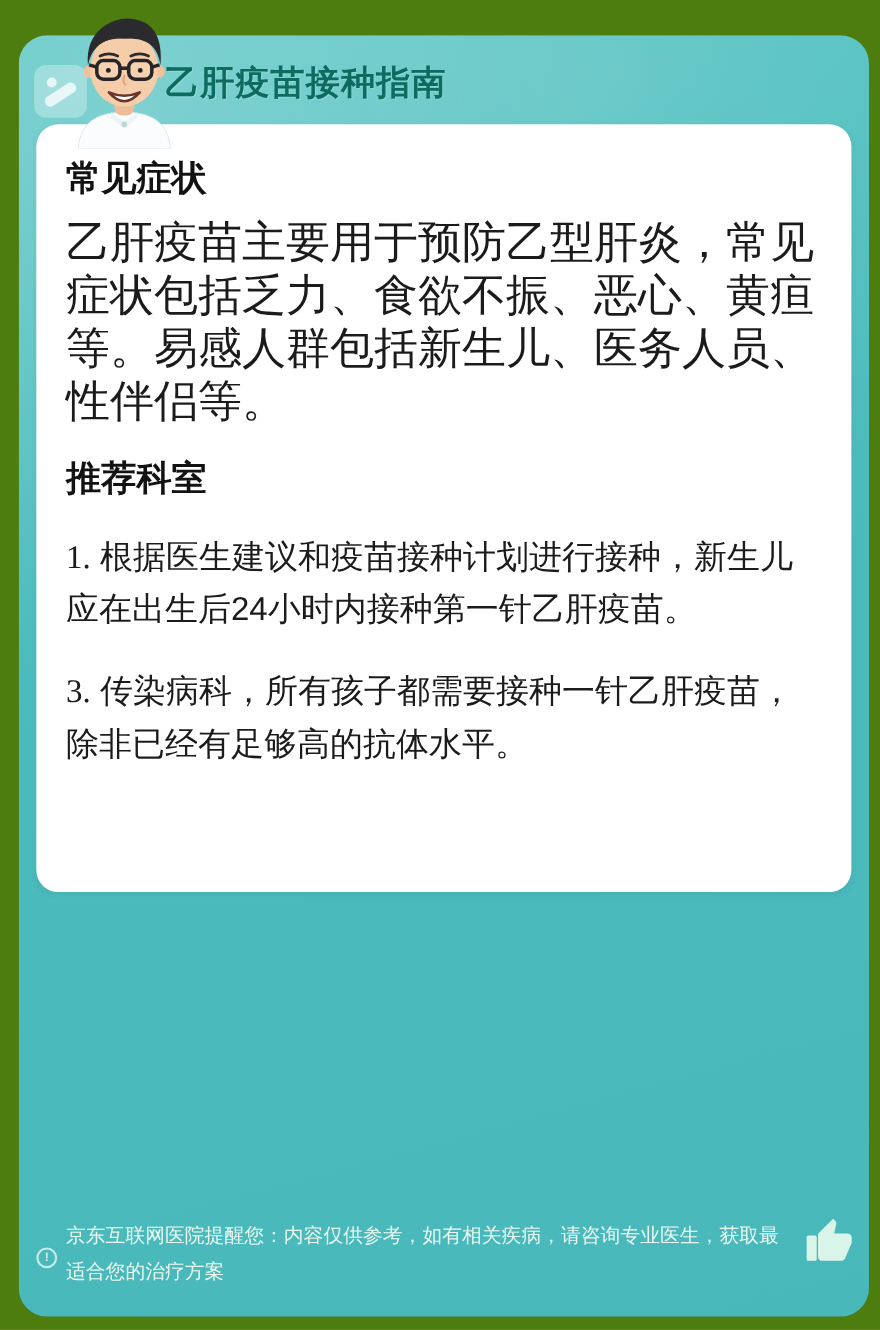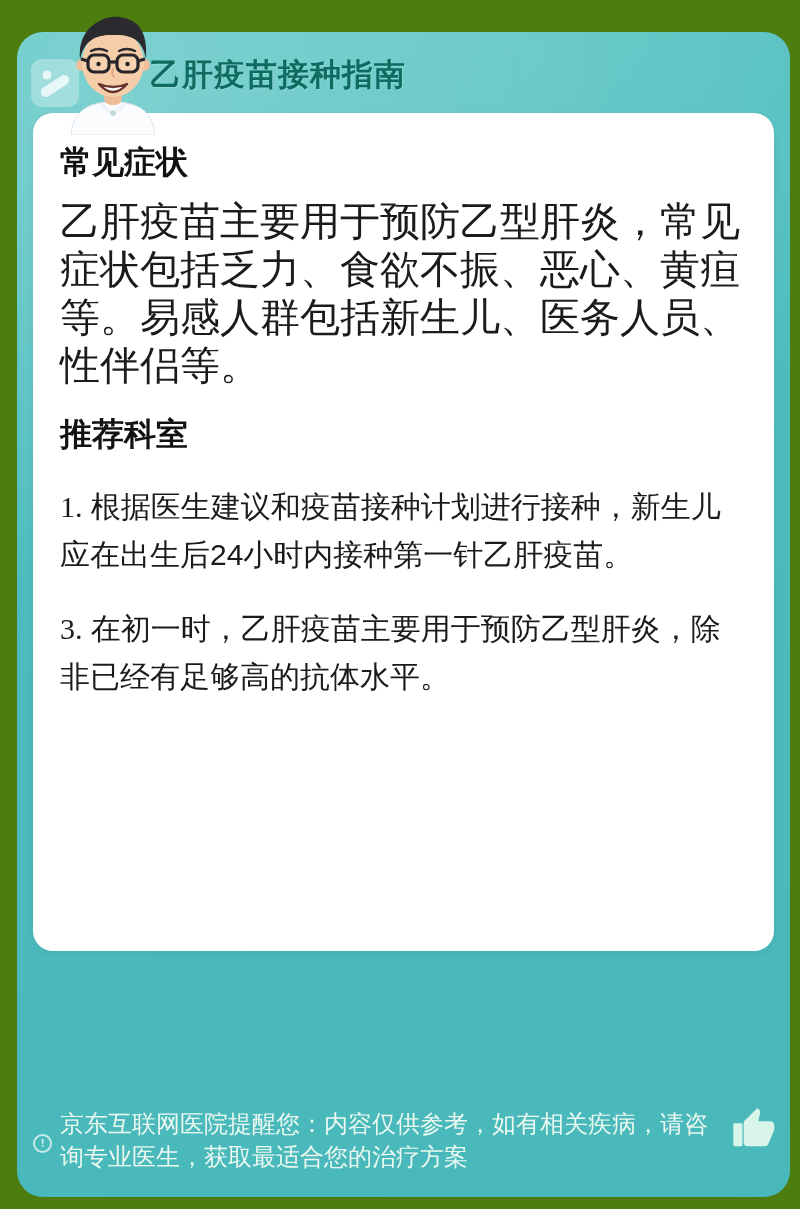--- a/index.html
+++ b/index.html
@@ -27,21 +27,21 @@
   .photo-badge {
     position:absolute; left:14px; top:27px; width:48px; height:48px;
     border-radius:11px; background:rgba(255,255,255,0.30); z-index:1;
   }
   .photo-badge svg { position:absolute; left:6px; top:6px; }
 
   .avatar-wrap { position:absolute; left:36px; top:-25px; width:120px; height:128px; z-index:2; }
 
   
   .content-card {
-    position:absolute; left:16px; top:81px; width:741px; height:838px;
+    position:absolute; left:16px; top:81px; width:741px; height:698px;
     background:#ffffff; border-radius:20px;
     padding:16px 27px 0 27px; overflow:hidden;
     box-shadow:0 2px 6px rgba(0,60,60,0.08);
   }
   .content-card h2 { font-size:32px; font-weight:700; color:#121212; margin:24px 0 6px; }
   .content-card h2:first-child { margin-top:12px; }
   .content-card p.body { font-size:40px; line-height:48px; color:#1b1b1b; margin:12px 0 12px; }
   .content-card p.li { font-size:30px; line-height:48px; color:#1b1b1b; margin:26px 0 0; }
   .num { font-family:"Liberation Serif", serif; }
 
@@ -50,21 +50,21 @@
     position:absolute; left:0; bottom:0; width:100%; height:104px;
     display:flex; align-items:center; padding:0 12px 10px 12px;
   }
   .alert-icon {
     flex:0 0 auto; width:19px; height:19px; border-radius:50%;
     border:2px solid rgba(240,252,246,0.75);
     color:rgba(240,252,246,0.85); font-size:11px; font-weight:700;
     display:flex; align-items:center; justify-content:center; margin:6px 8px 0 4px;
   }
   .disclaimer {
-    width:660px; font-size:24px; line-height:33px; color:#eaf8f0;
+    width:660px; font-size:18px; line-height:33px; color:#eaf8f0;
   }
   .thumb-wrap { margin-left:auto; margin-top:-18px; }
 </style>
 </head>
 <body>
 
 <div class="stage">
   <div class="teal-card">
 
     <div class="header">
@@ -115,21 +115,21 @@
     </div>
 
     <div class="content-card">
       <h2>常见症状</h2>
       <p class="body">乙肝疫苗主要用于预防乙型肝炎，常见症状包括乏力、食欲不振、恶心、黄疸等。易感人群包括新生儿、医务人员、性伴侣等。</p>
 
       <h2>推荐科室</h2>
 
 
       <p class="li"><span class="num">1.</span> <span>根据医生建议和疫苗接种计划进行接种，新生儿应在出生后24小时内接种第一针乙肝疫苗。</span></p>
-      <p class="li"><span class="num">3.</span> <span>在初一时，乙肝疫苗主要用于预防乙型肝炎，除非已经有足够高的抗体水平。</span></p>
+      <p class="li"><span class="num">3.</span> <span>传染病科，所有孩子都需要接种一针乙肝疫苗，除非已经有足够高的抗体水平。</span></p>
 
     </div>
 
     <div class="footer">
       <div class="alert-icon">!</div>
       <div class="disclaimer">京东互联网医院提醒您：内容仅供参考，如有相关疾病，请咨询专业医生，获取最适合您的治疗方案</div>
       <div class="thumb-wrap">
         <svg width="48" height="46" viewBox="0 0 24 24">
           <path fill="#d9f4e8" d="M2 21h3.2c.44 0 .8-.36.8-.8V9.8c0-.44-.36-.8-.8-.8H2c-.44 0-.8.36-.8.8v10.4c0 .44.36.8.8.8zM22.6 10c0-1.1-.9-2-2-2h-6.3l.95-4.57.03-.32c0-.41-.17-.79-.44-1.06l-1.06-1.05-6.58 6.59c-.37.36-.6.86-.6 1.41v10c0 1.1.9 2 2 2h9c.83 0 1.54-.5 1.85-1.22l3.02-7.05c.09-.23.13-.47.13-.73v-2z"></path>
         </svg>

